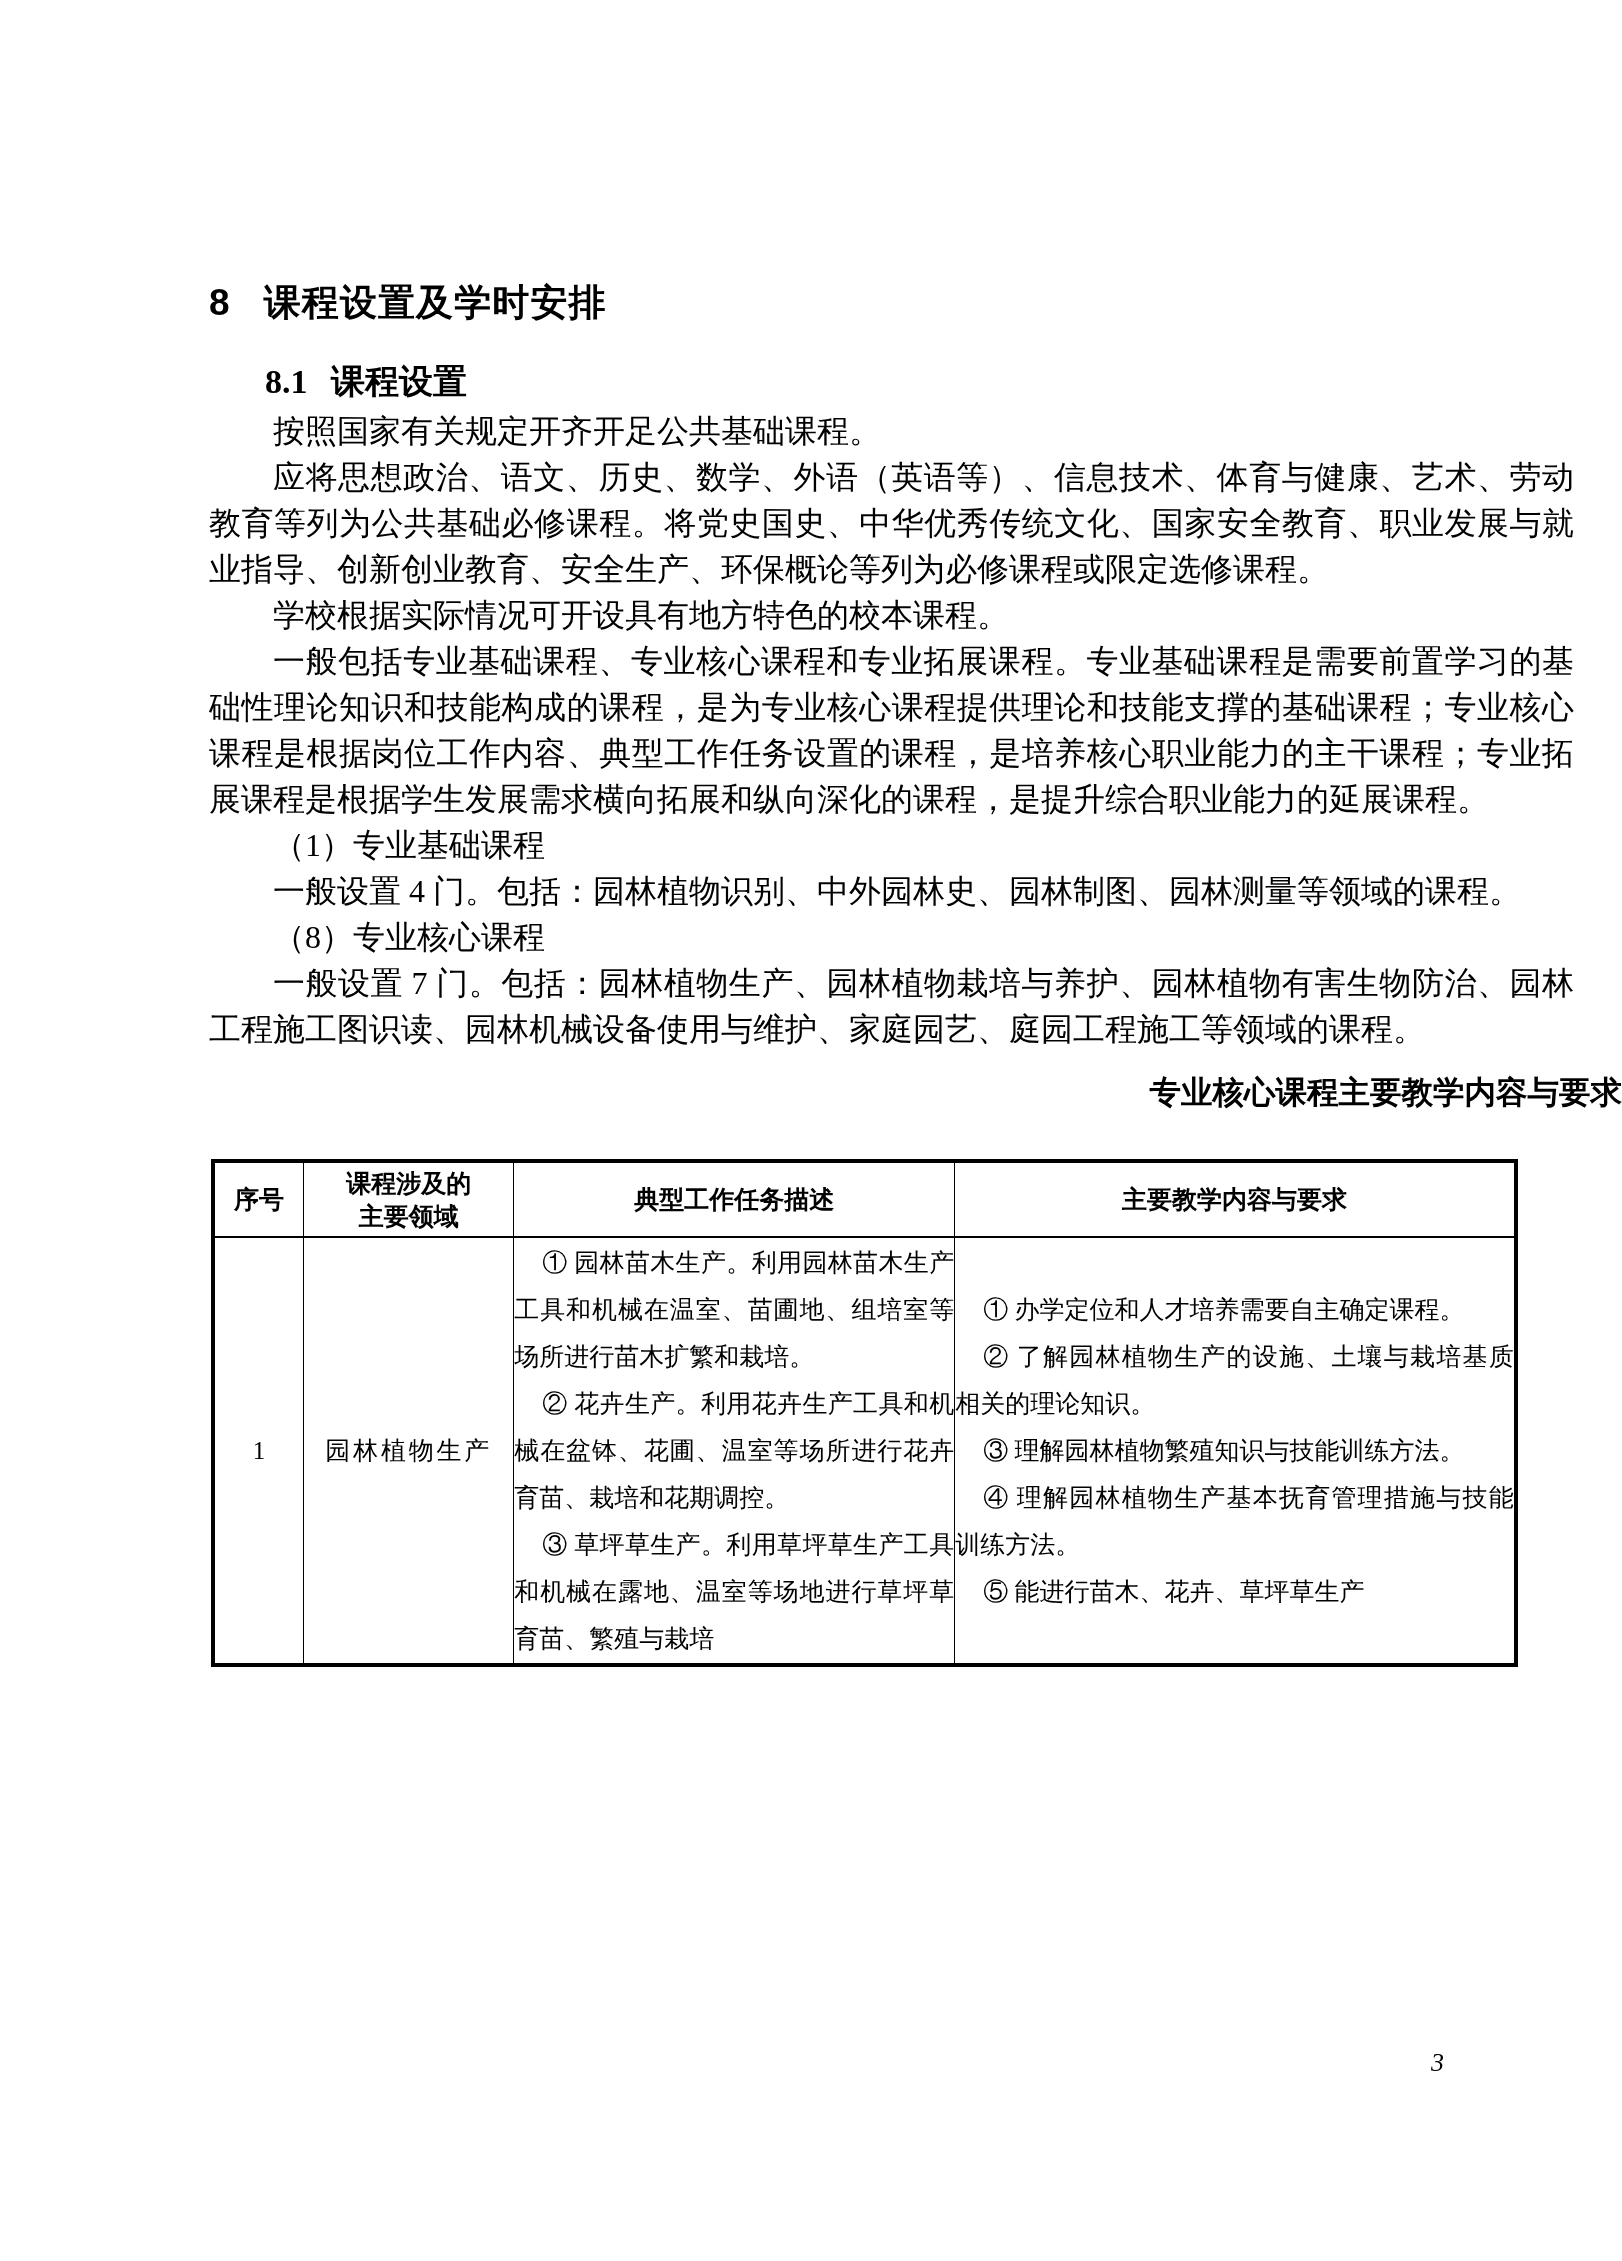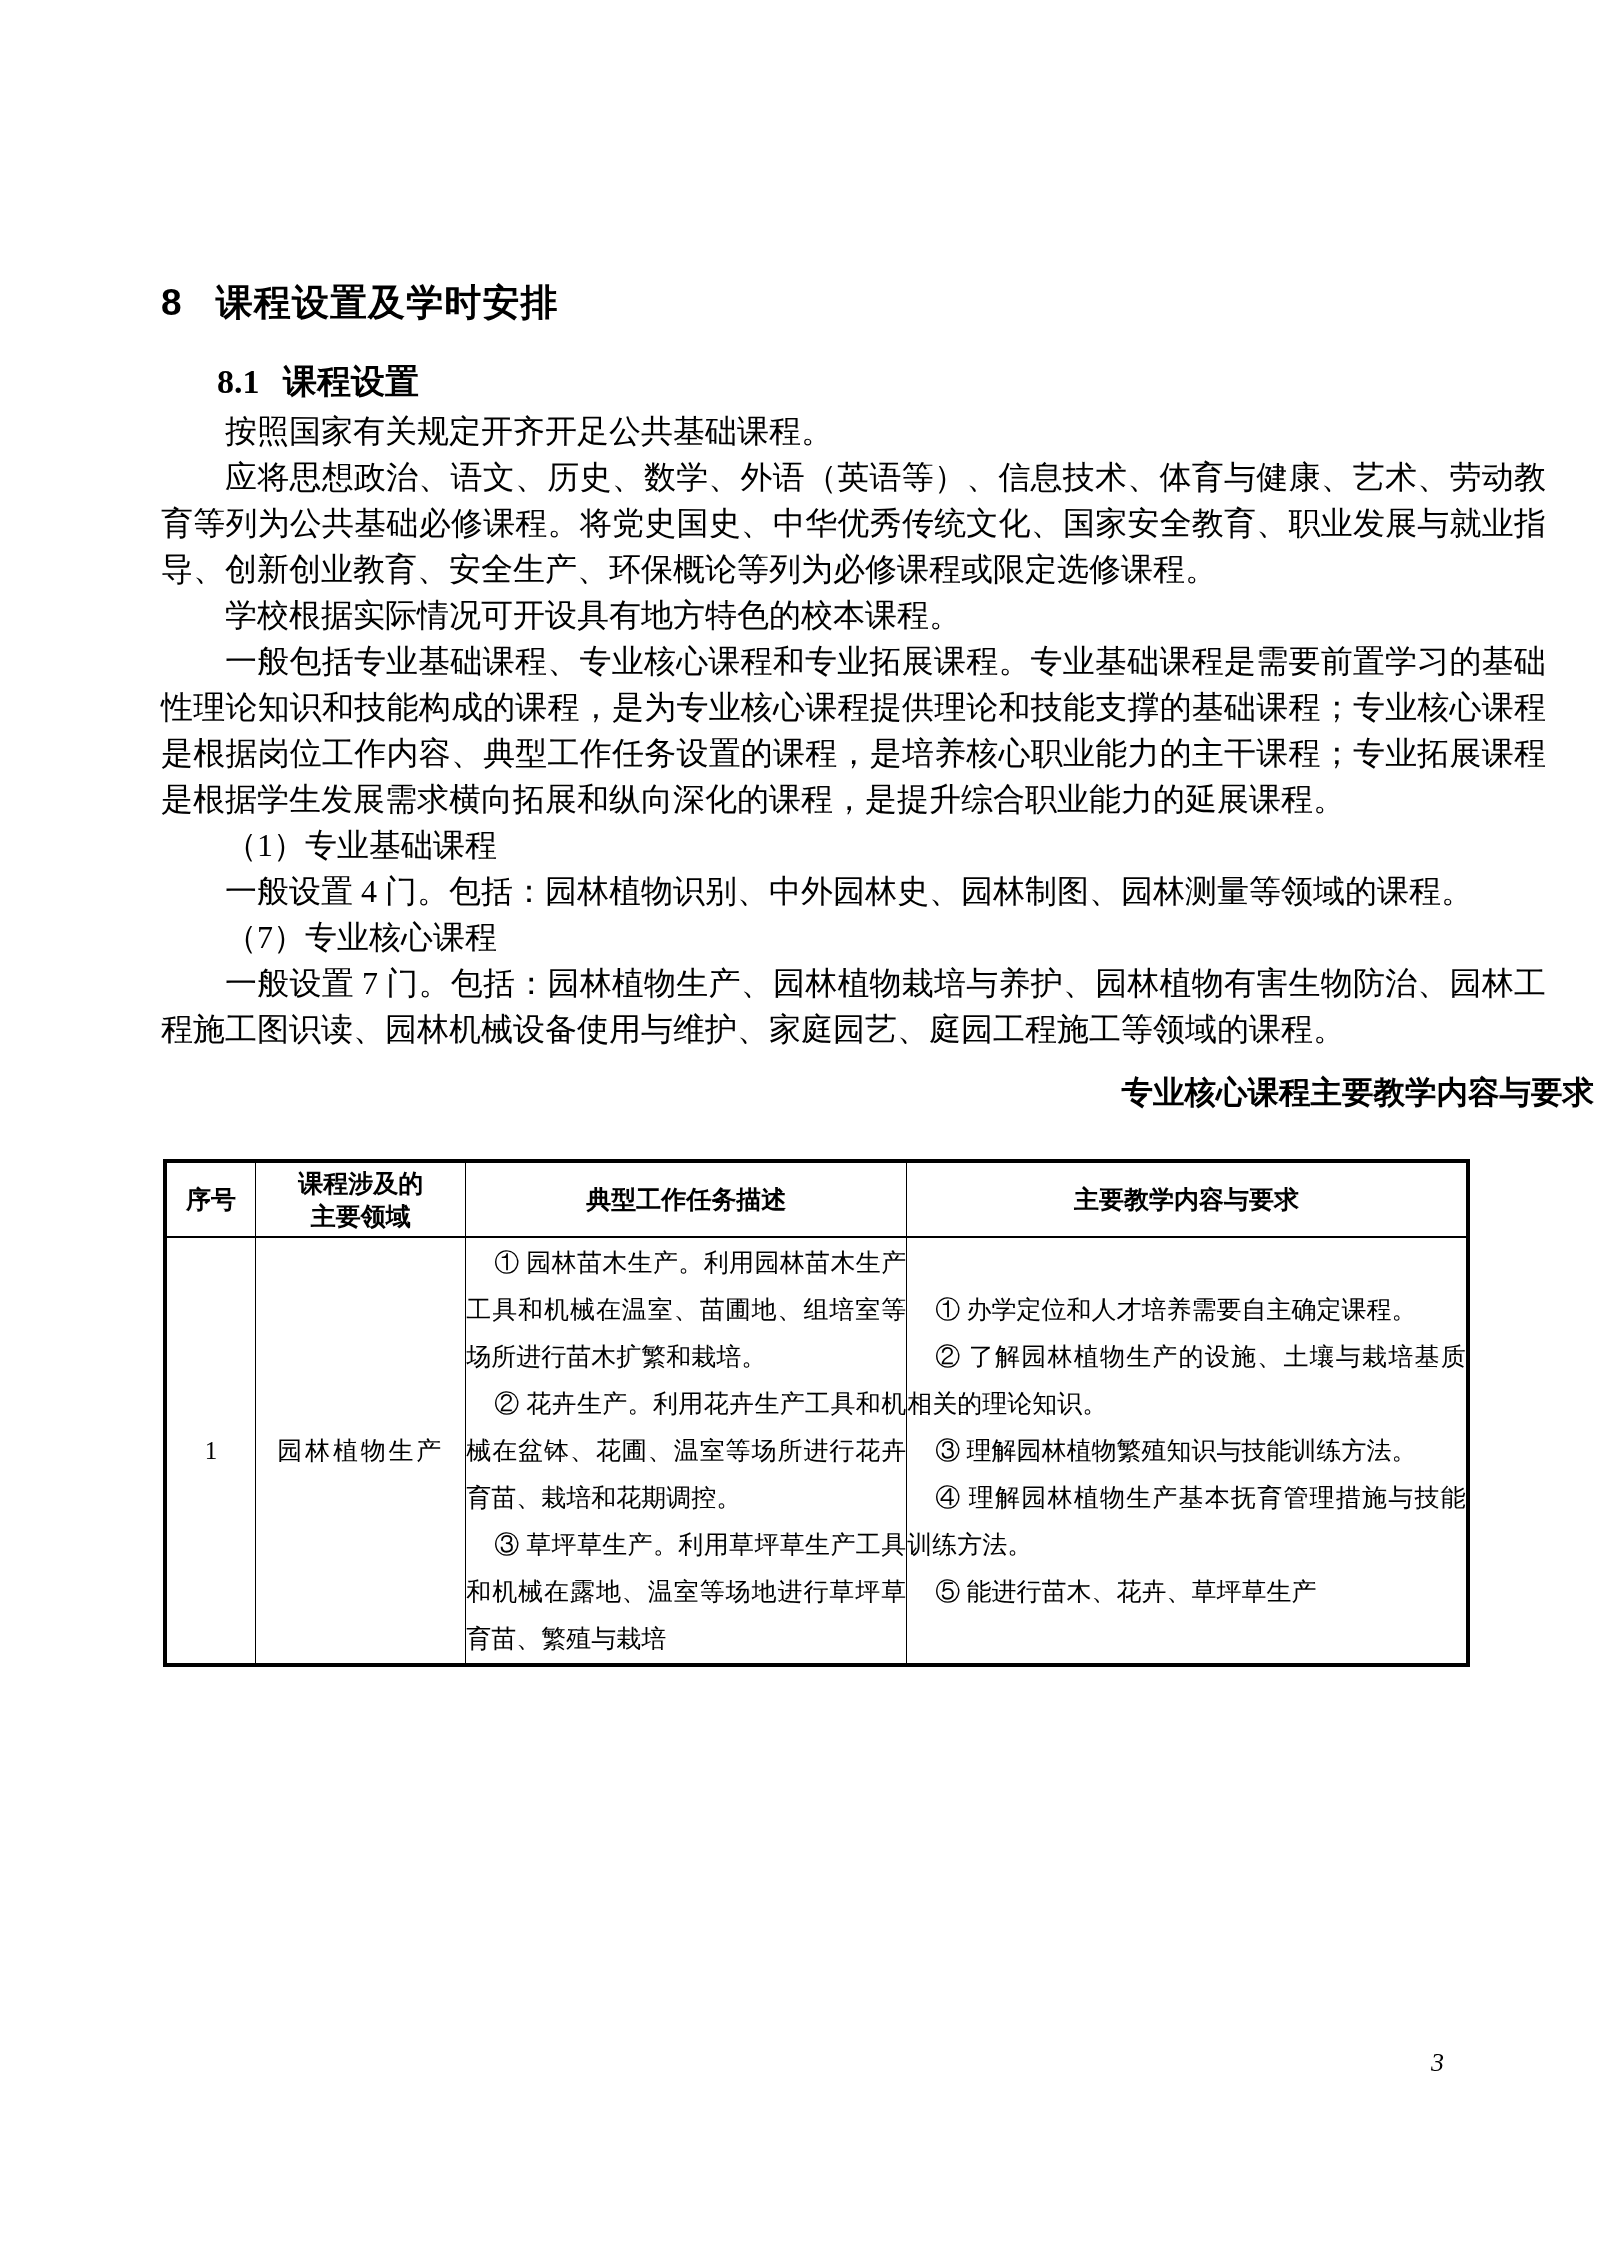--- a/index.html
+++ b/index.html
@@ -7,21 +7,22 @@
     position: relative;
     width: 1622px;
     height: 2261px;
     margin: 0 auto;
     background: #ffffff;
     color: #000000;
     font-family: "Liberation Serif", "DejaVu Serif", serif;
     overflow: hidden;
   }
   .content {
-    padding: 0 76px 0 161px;
+    padding: 0 48px 0 161px;
+    margin-left: 48px;
   }
   
   .h1 {
     margin: 0;
     padding-top: 281px;
     font-family: "Liberation Sans", "DejaVu Sans", sans-serif;
     font-weight: bold;
     font-size: 37px;
     line-height: 43px;
     letter-spacing: 1.1px;
@@ -122,21 +123,21 @@
 
     <div class="bodyblock">
 
       <p class="body">按照国家有关规定开齐开足公共基础课程。</p>
       <p class="body">应将思想政治、语文、历史、数学、外语（英语等）、信息技术、体育与健康、艺术、劳动教育等列为公共基础必修课程。将党史国史、中华优秀传统文化、国家安全教育、职业发展与就业指导、创新创业教育、安全生产、环保概论等列为必修课程或限定选修课程。</p>
       <p class="body">学校根据实际情况可开设具有地方特色的校本课程。</p>
 
       <p class="body">一般包括专业基础课程、专业核心课程和专业拓展课程。专业基础课程是需要前置学习的基础性理论知识和技能构成的课程，是为专业核心课程提供理论和技能支撑的基础课程；专业核心课程是根据岗位工作内容、典型工作任务设置的课程，是培养核心职业能力的主干课程；专业拓展课程是根据学生发展需求横向拓展和纵向深化的课程，是提升综合职业能力的延展课程。</p>
       <p class="body">（1）专业基础课程</p>
       <p class="body">一般设置 4 门。包括：园林植物识别、中外园林史、园林制图、园林测量等领域的课程。</p>
-      <p class="body">（7）专业核心课程</p>
+      <p class="body">（8）专业核心课程</p>
       <p class="body">一般设置 7 门。包括：园林植物生产、园林植物栽培与养护、园林植物有害生物防治、园林工程施工图识读、园林机械设备使用与维护、家庭园艺、庭园工程施工等领域的课程。</p>
     </div>
 
     <div class="table-title">专业核心课程主要教学内容与要求</div>
 
     <table class="core">
       <colgroup>
         <col style="width:91px">
         <col style="width:210px">
         <col style="width:441px">

